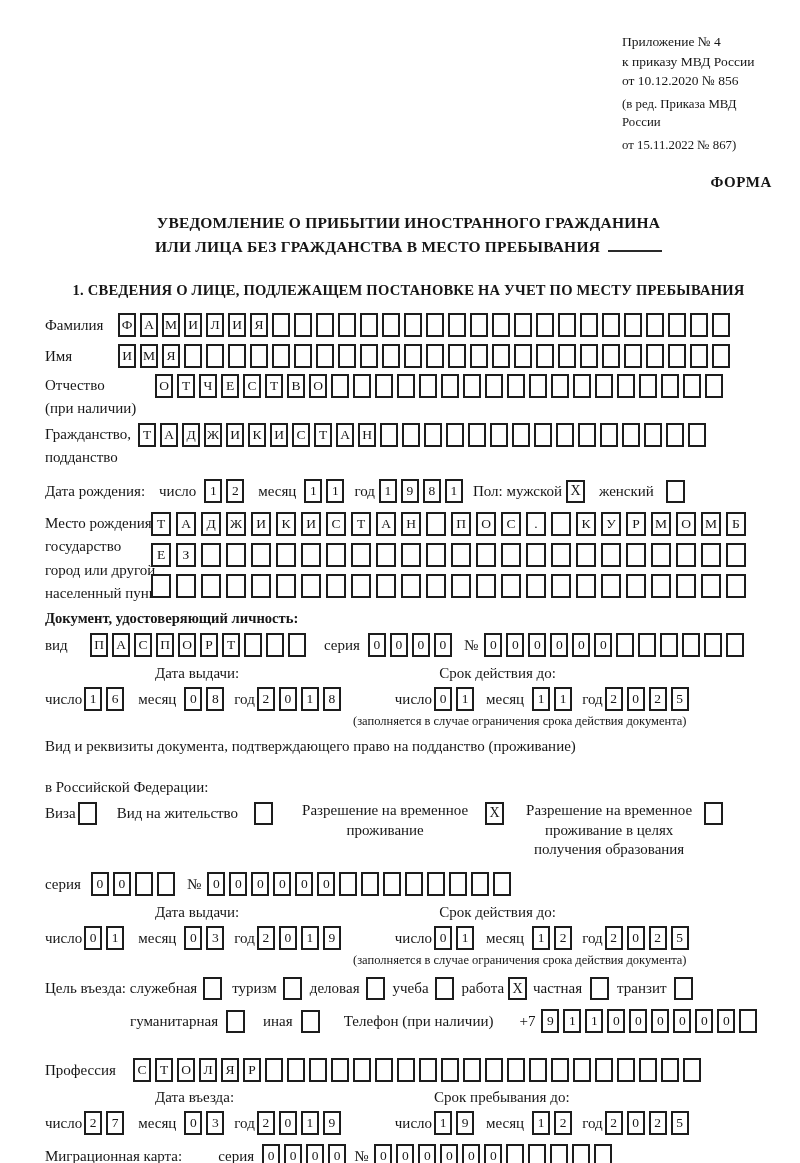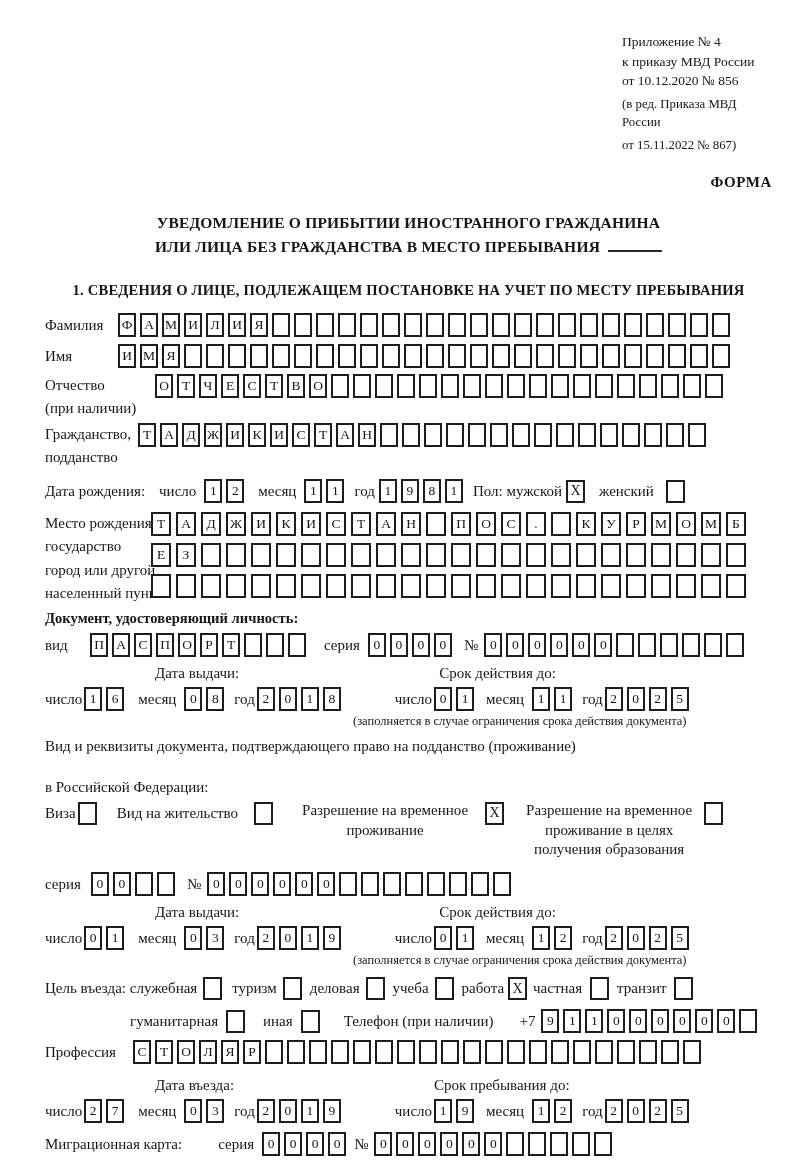--- a/index.html
+++ b/index.html
@@ -484,21 +484,21 @@
           <span class="cell">1</span>
           <span class="cell">0</span>
           <span class="cell">0</span>
           <span class="cell">0</span>
           <span class="cell">0</span>
           <span class="cell">0</span>
           <span class="cell">0</span>
           <span class="cell"></span>
         </span>
       </div>
-      <div class="frow" style="margin-top: 6px;">
+      <div class="frow" style="margin-top: 24px;">
         <span class="lbl" style="min-width: 88px;">Профессия</span>
         <span class="cells">
           <span class="cell">С</span>
           <span class="cell">Т</span>
           <span class="cell">О</span>
           <span class="cell">Л</span>
           <span class="cell">Я</span>
           <span class="cell">Р</span>
           <span class="cell"></span>
           <span class="cell"></span>
@@ -515,21 +515,21 @@
           <span class="cell"></span>
           <span class="cell"></span>
           <span class="cell"></span>
           <span class="cell"></span>
           <span class="cell"></span>
           <span class="cell"></span>
           <span class="cell"></span>
           <span class="cell"></span>
         </span>
       </div>
-      <div class="frow" style="margin-top: 8px;">
+      <div class="frow" style="margin-top: 2px;">
         <span class="lbl" style="margin-left: 110px;">Дата въезда:</span>
         <span class="lbl" style="margin-left: 200px;">Срок пребывания до:</span>
       </div>
       <div class="frow" style="margin-top: 1px;">
         <span class="lbl">число</span>
         <span class="cells" style="margin-left: 2px;">
           <span class="cell">2</span>
           <span class="cell">7</span>
         </span>
         <span class="lbl" style="margin-left: 10px;">месяц</span>

